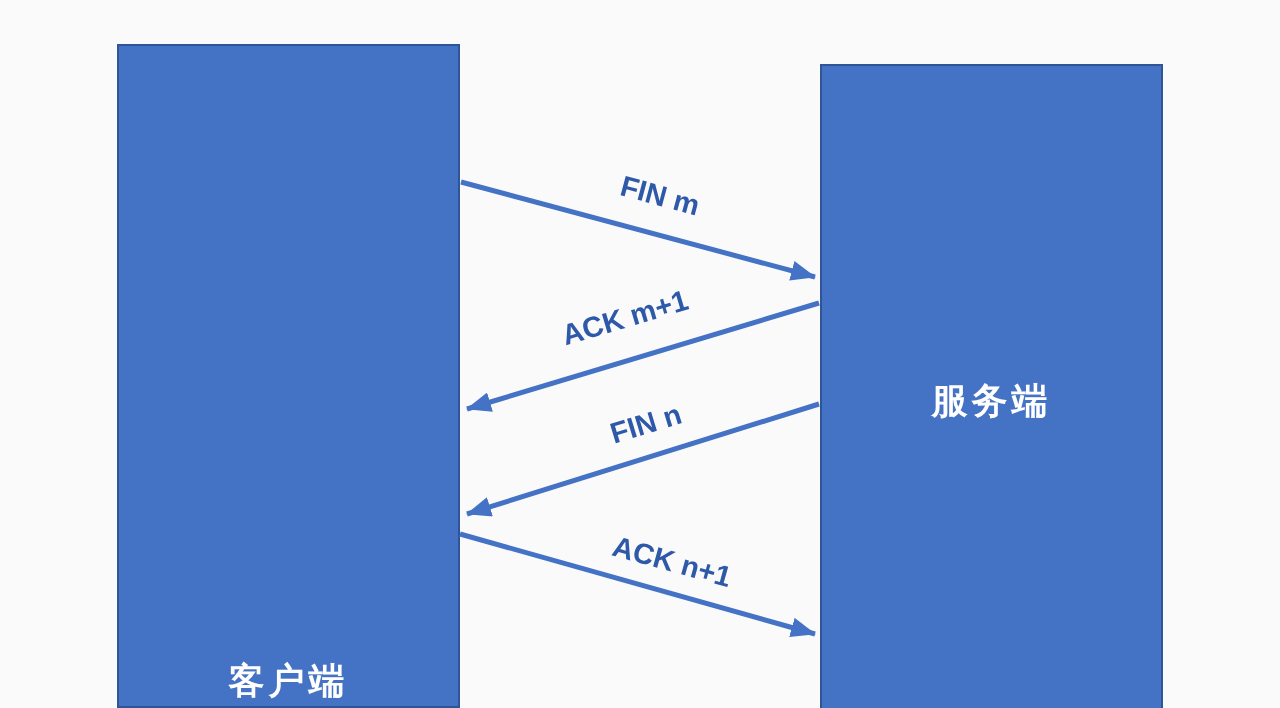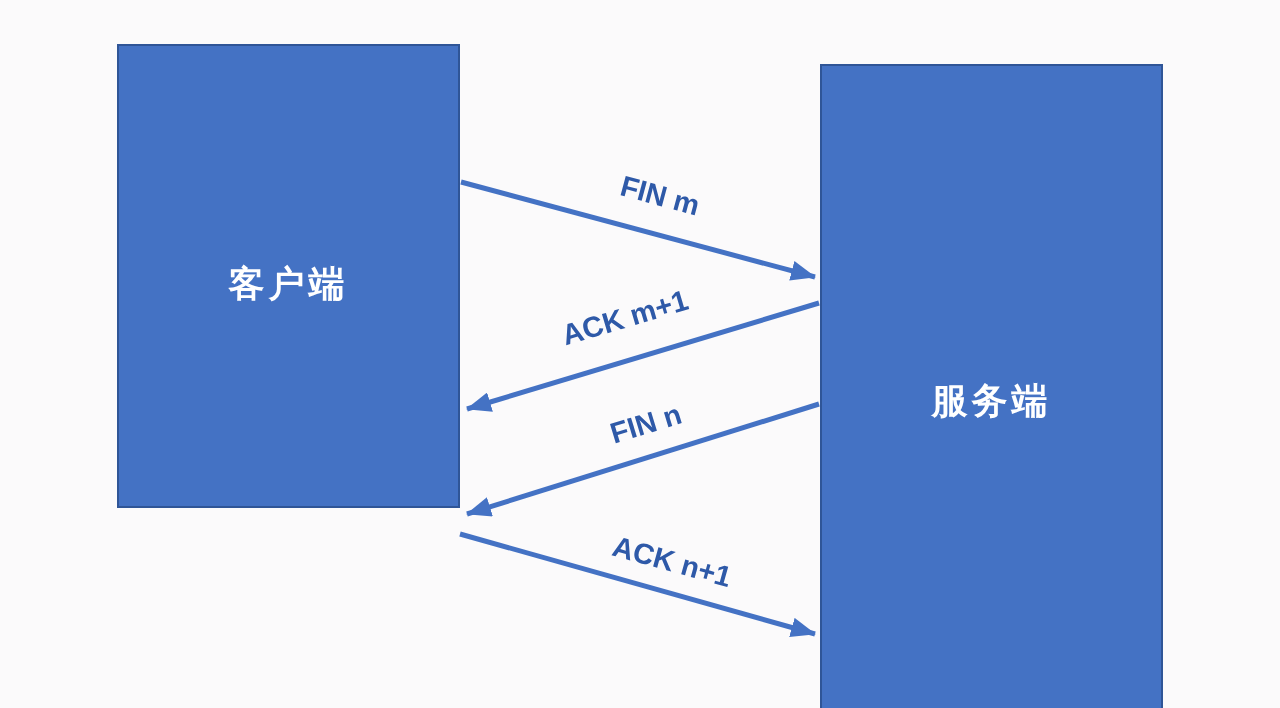--- a/index.html
+++ b/index.html
@@ -25,21 +25,21 @@
   }
   .node-box {
     position: absolute;
     width: 343px;
     background: var(--box-fill);
     border: 2px solid var(--box-border);
     display: flex;
     align-items: center;
     justify-content: center;
   }
-  .node-box.client { left: 117px; top: 44px; height: 464px; }
+  .node-box.client { left: 117px; top: 44px; height: 664px; align-items: flex-end; }
   .node-box.server { left: 820px; top: 64px; height: 658px; }
   .node-label {
     color: var(--node-text);
     font-size: 36px;
     font-weight: bold;
     letter-spacing: 4px;
     margin-top: 16px;
     text-align: center;
   }
   .arrow-layer {

